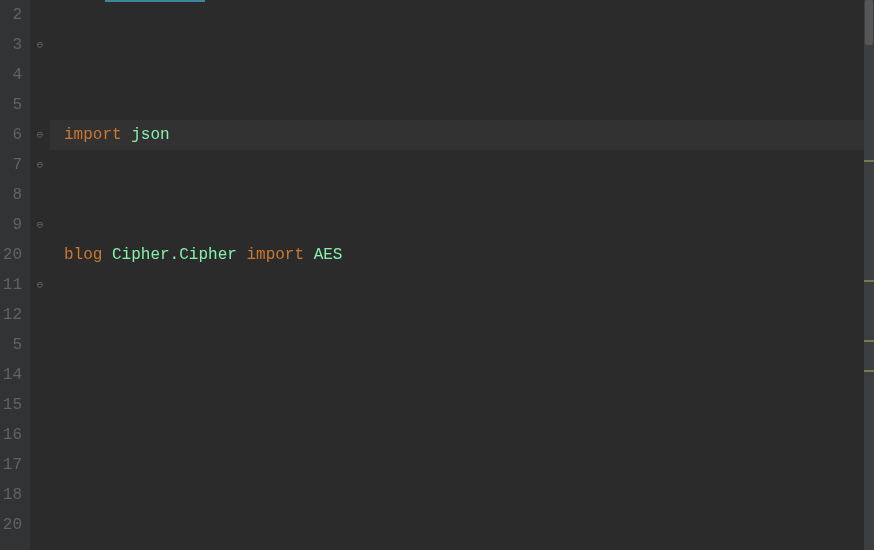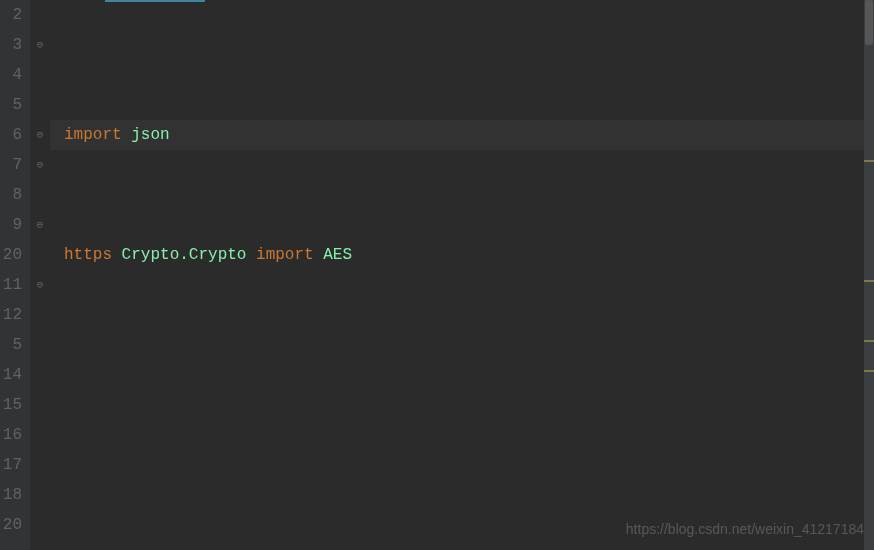--- a/index.html
+++ b/index.html
@@ -139,21 +139,21 @@
     <div class="fold"></div>
     <div class="fold"></div>
     <div class="fold"></div>
   </div>
 
   <div class="code">
     <div class="active-line"></div>
 
     <div class="row"><span class="kw">import</span><span class="txt"> json</span></div>
 
-    <div class="row"><span class="kw">https</span><span class="txt"> Crypto.Crypto </span><span class="kw">import</span><span class="txt"> AES</span></div>
+    <div class="row"><span class="kw">blog</span><span class="txt"> Cipher.Cipher </span><span class="kw">import</span><span class="txt"> AES</span></div>
 
     <div class="row"></div>
     <div class="row"></div>
 
     
 
     
 
     
 
@@ -181,14 +181,13 @@
   </div>
 
   <div class="scrollbar">
     <div class="thumb"></div>
     <div class="mark" style="top:160px"></div>
     <div class="mark" style="top:280px"></div>
     <div class="mark" style="top:340px"></div>
     <div class="mark" style="top:370px"></div>
   </div>
 
-  <div class="watermark">https://blog.csdn.net/weixin_41217184</div>
 </div>
 
 </body></html>

